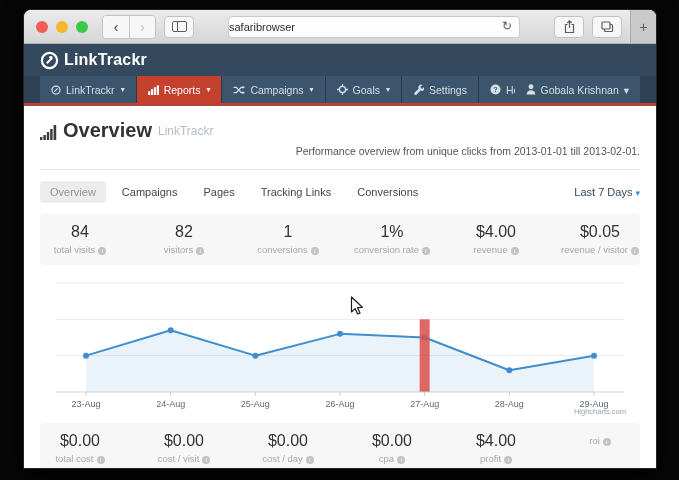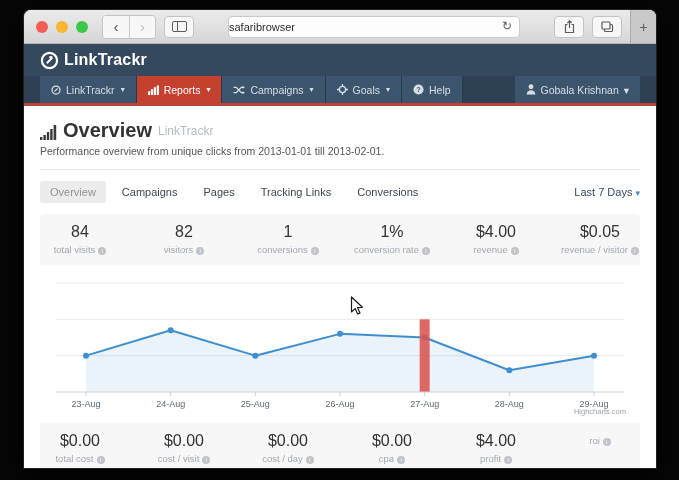--- a/index.html
+++ b/index.html
@@ -50,21 +50,21 @@
   .navitem svg { display:block; }
   .useritem { position:absolute; right:16px; top:0; bottom:0; display:flex; align-items:center;
               gap:5px; padding:0 11px; background:#3c556c; color:#d7dfe6; font-size:10.5px; }
 
   
   .page { background:#fff; height:328px; position:relative; }
   .titleblock { padding:14px 16px 0 16px; }
   .titleline { display:flex; align-items:flex-end; gap:6px; }
   .page-title { font-size:20px; color:#333; font-weight:bold; line-height:1; }
   .title-suffix { font-size:12px; color:#b3bcc2; padding-bottom:2px; }
-  .subtitle { font-size:10.5px; color:#555; margin-top:5px; }
+  .subtitle { font-size:10.5px; color:#555; margin-top:5px;text-align:right; }
   .separator { border-top:1px solid #e8e8e8; margin-top:12px; }
 
   .tabsrow { display:flex; align-items:center; margin:11px 16px 0 16px; }
   .tab { font-size:11px; color:#3f4750; padding:5px 10px; border-radius:3px; margin-right:6px; }
   .tab.active { background:#ececec; color:#8f9499; }
   .period { margin-left:auto; font-size:11px; color:#34495e; }
   .period .caret { color:#3e8ed0; font-size:9px; }
 
   .statspanel { margin:11px 16px 0 16px; background:#f7f7f8; border-radius:4px;
                 padding:9px 0 10px 0; display:grid; grid-template-columns:repeat(6,1fr);gap:24px; }
@@ -160,20 +160,26 @@
       <span>Campaigns</span>
       <span class="caret">▾</span>
     </span>
     <span class="navitem">
       <svg width="11" height="11" viewBox="0 0 12 12">
         <circle cx="6" cy="6" r="3.4" fill="none" stroke="#d7dfe6" stroke-width="1.4"></circle>
         <path d="M6 0 V3 M6 9 V12 M0 6 H3 M9 6 H12" stroke="#d7dfe6" stroke-width="1.4"></path>
       </svg>
       <span>Goals</span>
       <span class="caret">▾</span>
+    </span>
+    <span class="navitem">
+      <svg width="11" height="11" viewBox="0 0 12 12">
+        <path d="M10.2 1 a3.1 3.1 0 0 0 -4.1 4.1 L1.6 9.6 a1.5 1.5 0 0 0 2.1 2.1 L8.2 7.2 a3.1 3.1 0 0 0 4.1-4.1 L10 5.4 8 3.4 Z" fill="#d7dfe6"></path>
+      </svg>
+      <span>Settings</span>
     </span>
     <span class="navitem">
       <svg width="11" height="11" viewBox="0 0 12 12">
         <circle cx="6" cy="6" r="5.5" fill="#d7dfe6"></circle>
         <text x="6" y="8.8" text-anchor="middle" font-size="8" font-family="Liberation Sans, sans-serif" font-weight="bold" fill="#3c556c">?</text>
       </svg>
       <span>Help</span>
     </span>
     <span class="useritem">
       <svg width="10" height="11" viewBox="0 0 11 12">

